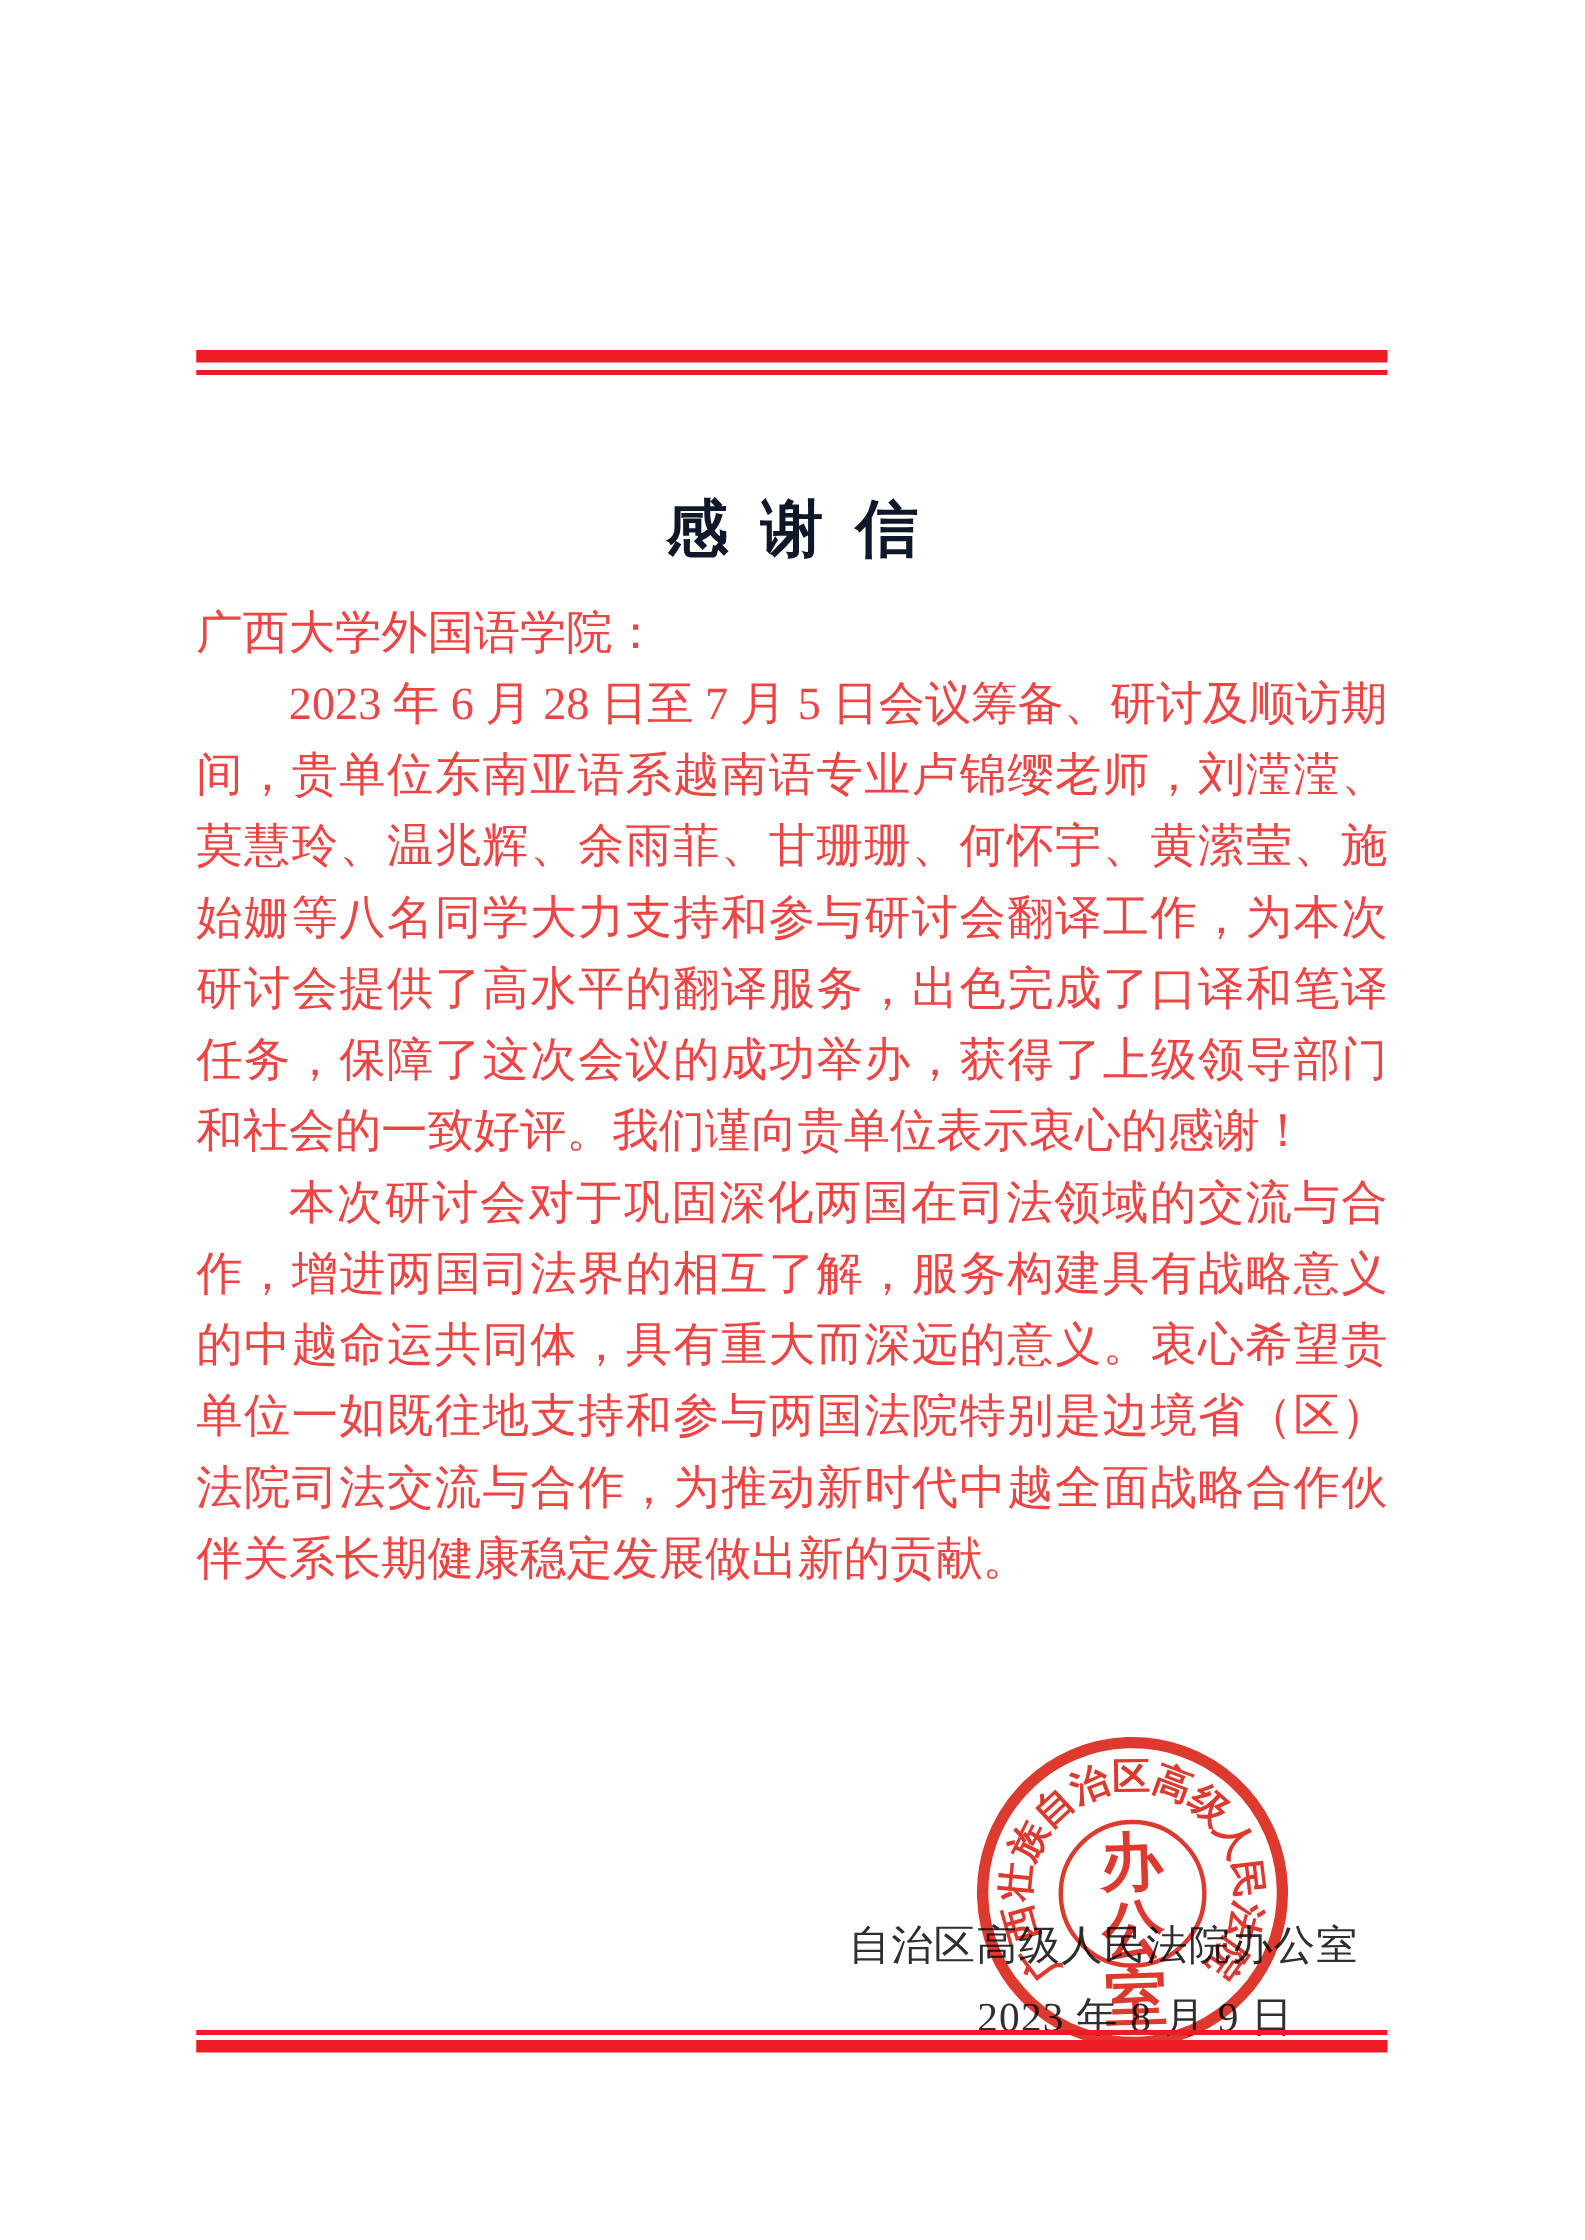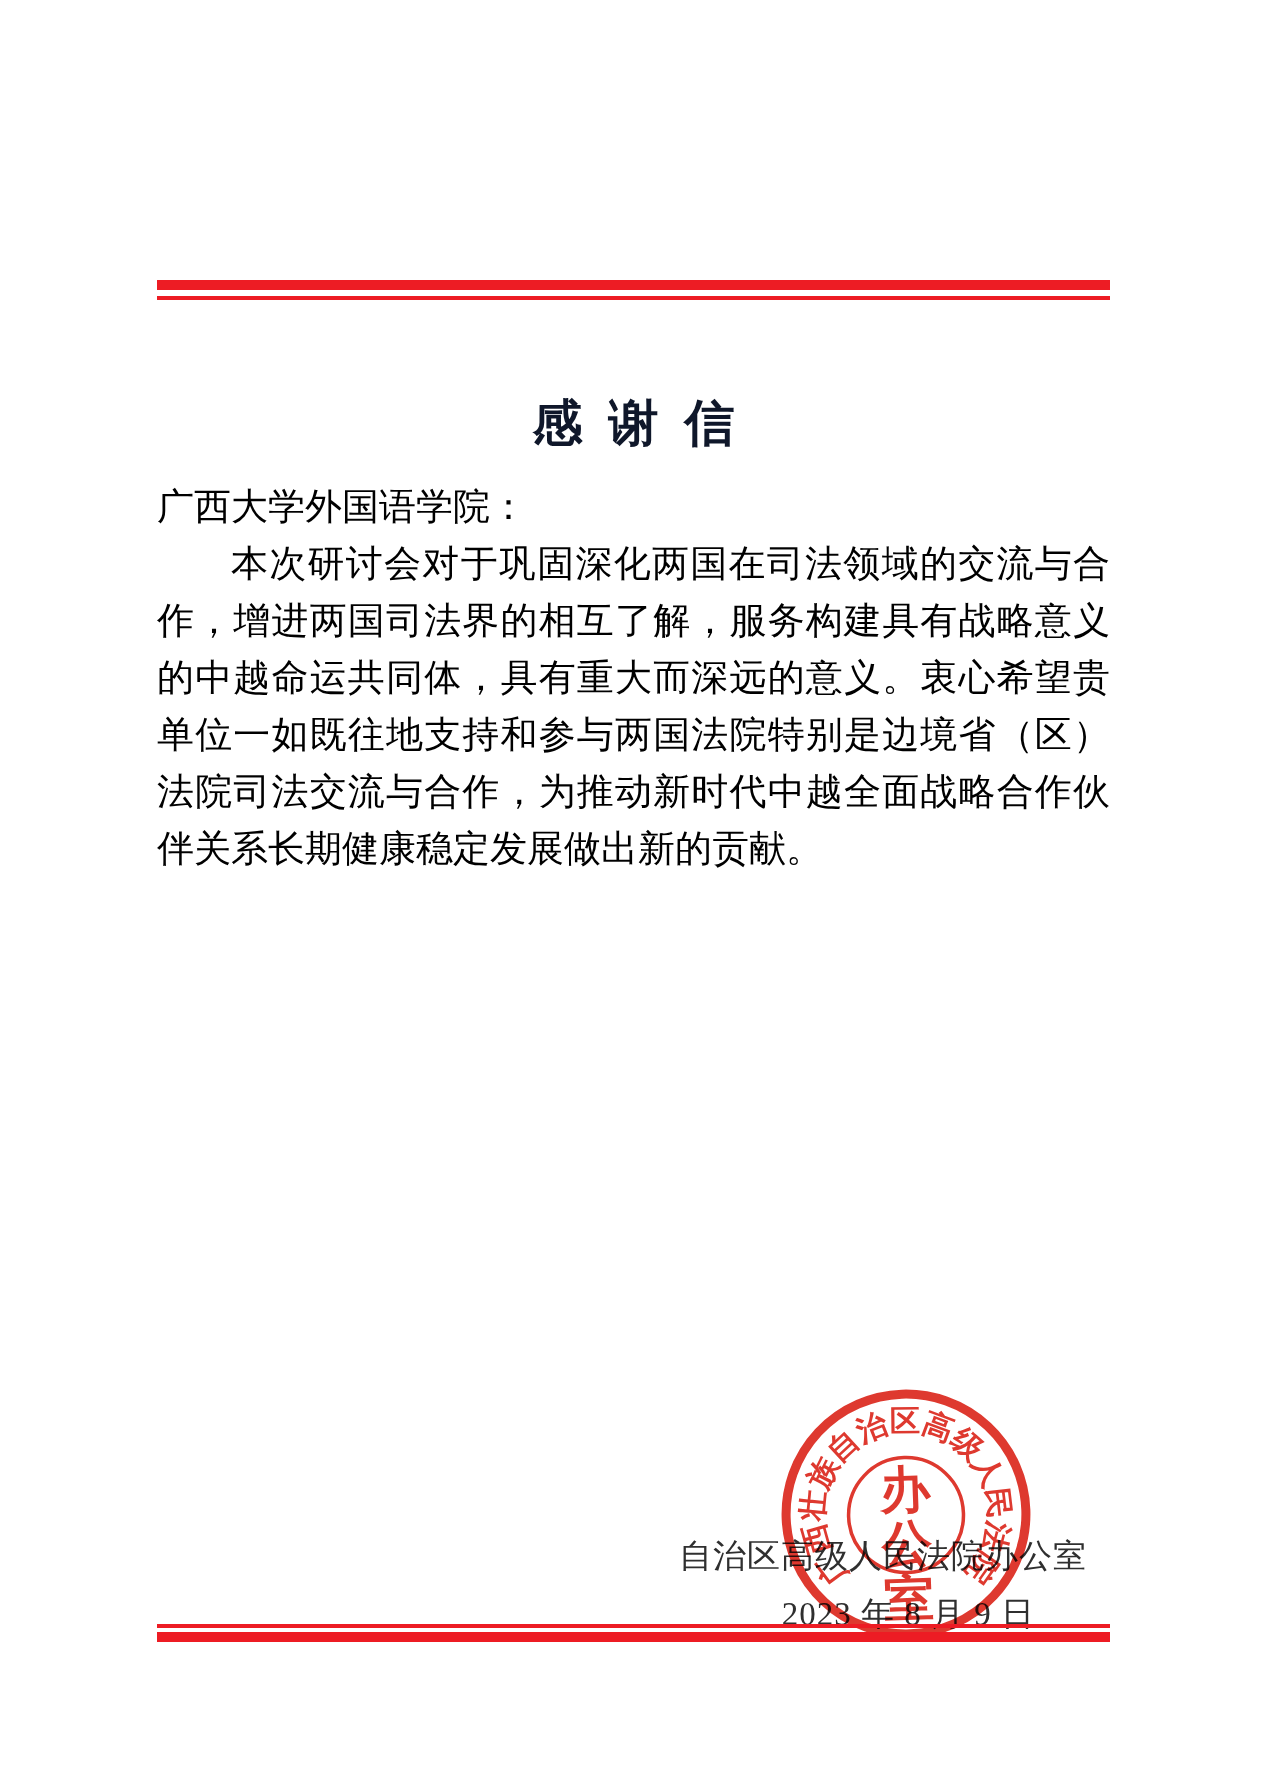--- a/index.html
+++ b/index.html
@@ -42,21 +42,21 @@
   }
 
   .letter-body {
     position: absolute;
     left: 157px;
     top: 478px;
     width: 953px;
     font-size: 37px;
     line-height: 57px;
     text-align: justify;
-    color: #000000;
+    color: #ef4444;
   }
   .letter-body p {
     margin: 0;
     text-indent: 2em;
   }
   .salutation {
     text-indent: 0 !important;
   }
 
   .signature-line {
@@ -96,20 +96,21 @@
 </head>
 <body>
 
 <div class="rule rule-top-thick"></div>
 <div class="rule rule-top-thin"></div>
 
 <div class="doc-title">感谢信</div>
 
 <div class="letter-body">
   <p class="salutation">广西大学外国语学院：</p>
+  <p>2023 年 6 月 28 日至 7 月 5 日会议筹备、研讨及顺访期间，贵单位东南亚语系越南语专业卢锦缨老师，刘滢滢、莫慧玲、温兆辉、余雨菲、甘珊珊、何怀宇、黄潆莹、施始姗等八名同学大力支持和参与研讨会翻译工作，为本次研讨会提供了高水平的翻译服务，出色完成了口译和笔译任务，保障了这次会议的成功举办，获得了上级领导部门和社会的一致好评。我们谨向贵单位表示衷心的感谢！</p>
   <p>本次研讨会对于巩固深化两国在司法领域的交流与合作，增进两国司法界的相互了解，服务构建具有战略意义的中越命运共同体，具有重大而深远的意义。衷心希望贵单位一如既往地支持和参与两国法院特别是边境省（区）法院司法交流与合作，为推动新时代中越全面战略合作伙伴关系长期健康稳定发展做出新的贡献。</p>
 </div>
 
 <div class="signature-line">自治区高级人民法院办公室</div>
 <div class="date-line">2023 年 8 月 9 日</div>
 
 <svg class="stamp" viewBox="0 0 260 260" xmlns="http://www.w3.org/2000/svg">
   <defs>
     <path id="ring-path" d="M 72,188 A 82,82 0 1 1 188,188" fill="none"></path>
   </defs>

